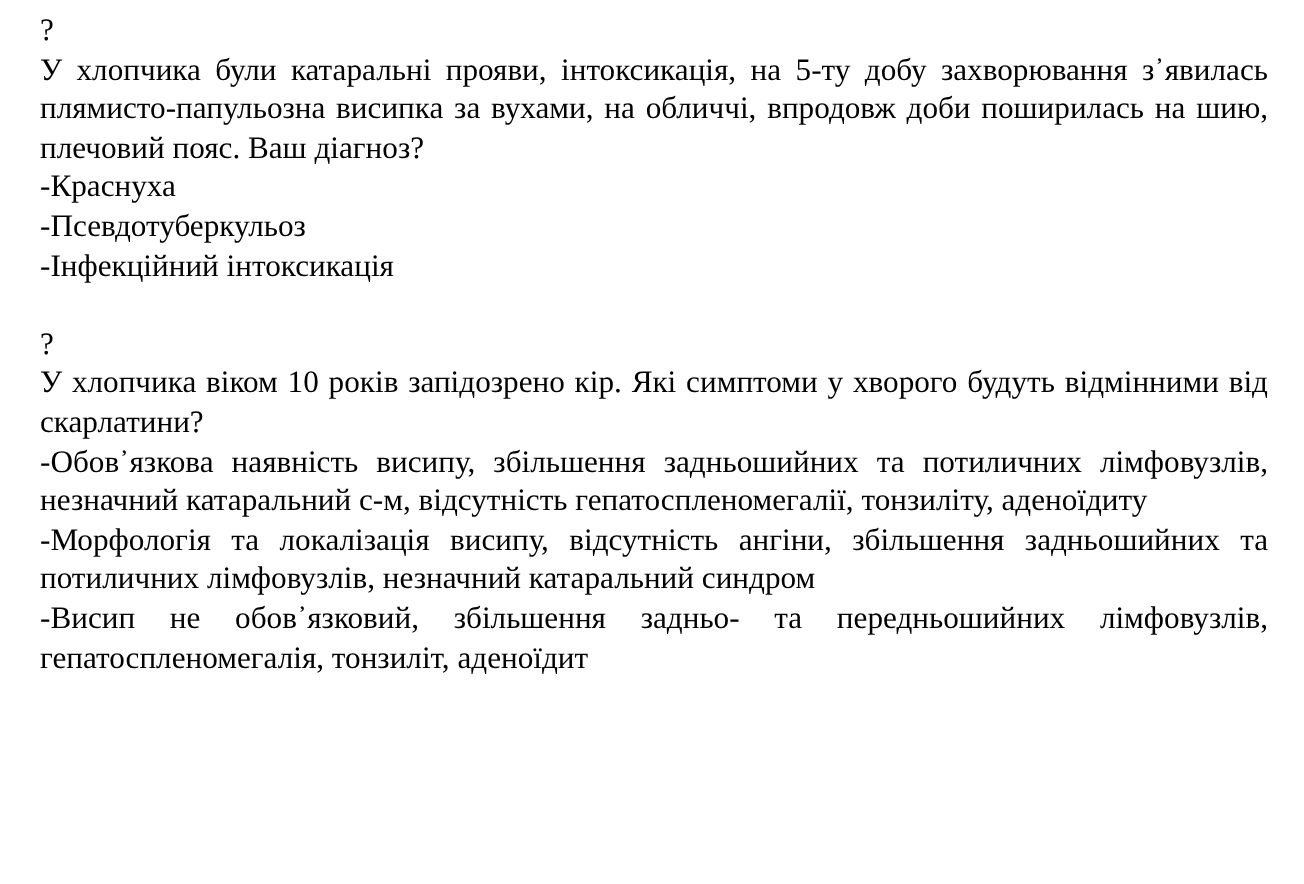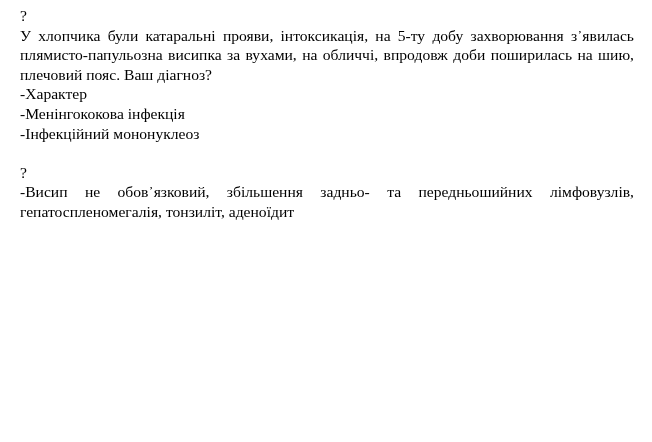--- a/index.html
+++ b/index.html
@@ -18,25 +18,28 @@
   .block { margin:0; }
 </style>
 </head>
 <body>
 
 <div class="page">
 
   <div class="block">
     <p class="line q">?</p>
     <p class="line">У хлопчика були катаральні прояви, інтоксикація, на 5-ту добу захворювання з᾿явилась плямисто-папульозна висипка за вухами, на обличчі, впродовж доби поширилась на шию, плечовий пояс. Ваш діагноз?</p>
-    <p class="line q"><span>-</span><span>Характер</span></p>
-    <p class="line q"><span>-</span><span>Менінгококова інфекція</span></p>
-    <p class="line q"><span>-</span><span>Інфекційний мононуклеоз</span></p>
+    <p class="line q"><span>-</span><span>Краснуха</span></p>
+    <p class="line q"><span>-</span><span>Псевдотуберкульоз</span></p>
+    <p class="line q"><span>-</span><span>Інфекційний інтоксикація</span></p>
   </div>
 
   <div class="blank"></div>
 
   <div class="block">
     <p class="line q">?</p>
+    <p class="line">У хлопчика віком 10 років запідозрено кір. Які симптоми у хворого будуть відмінними від скарлатини?</p>
+    <p class="line"><span>-</span><span>Обов᾿язкова наявність висипу, збільшення задньошийних та потиличних лімфовузлів, незначний катаральний с-м, відсутність гепатоспленомегалії, тонзиліту, аденоїдиту</span></p>
+    <p class="line"><span>-</span><span>Морфологія та локалізація висипу, відсутність ангіни, збільшення задньошийних та потиличних лімфовузлів, незначний катаральний синдром</span></p>
     <p class="line"><span>-</span><span>Висип не обов᾿язковий, збільшення задньо- та передньошийних лімфовузлів, гепатоспленомегалія, тонзиліт, аденоїдит</span></p>
   </div>
 
 </div>
 
 </body></html>

